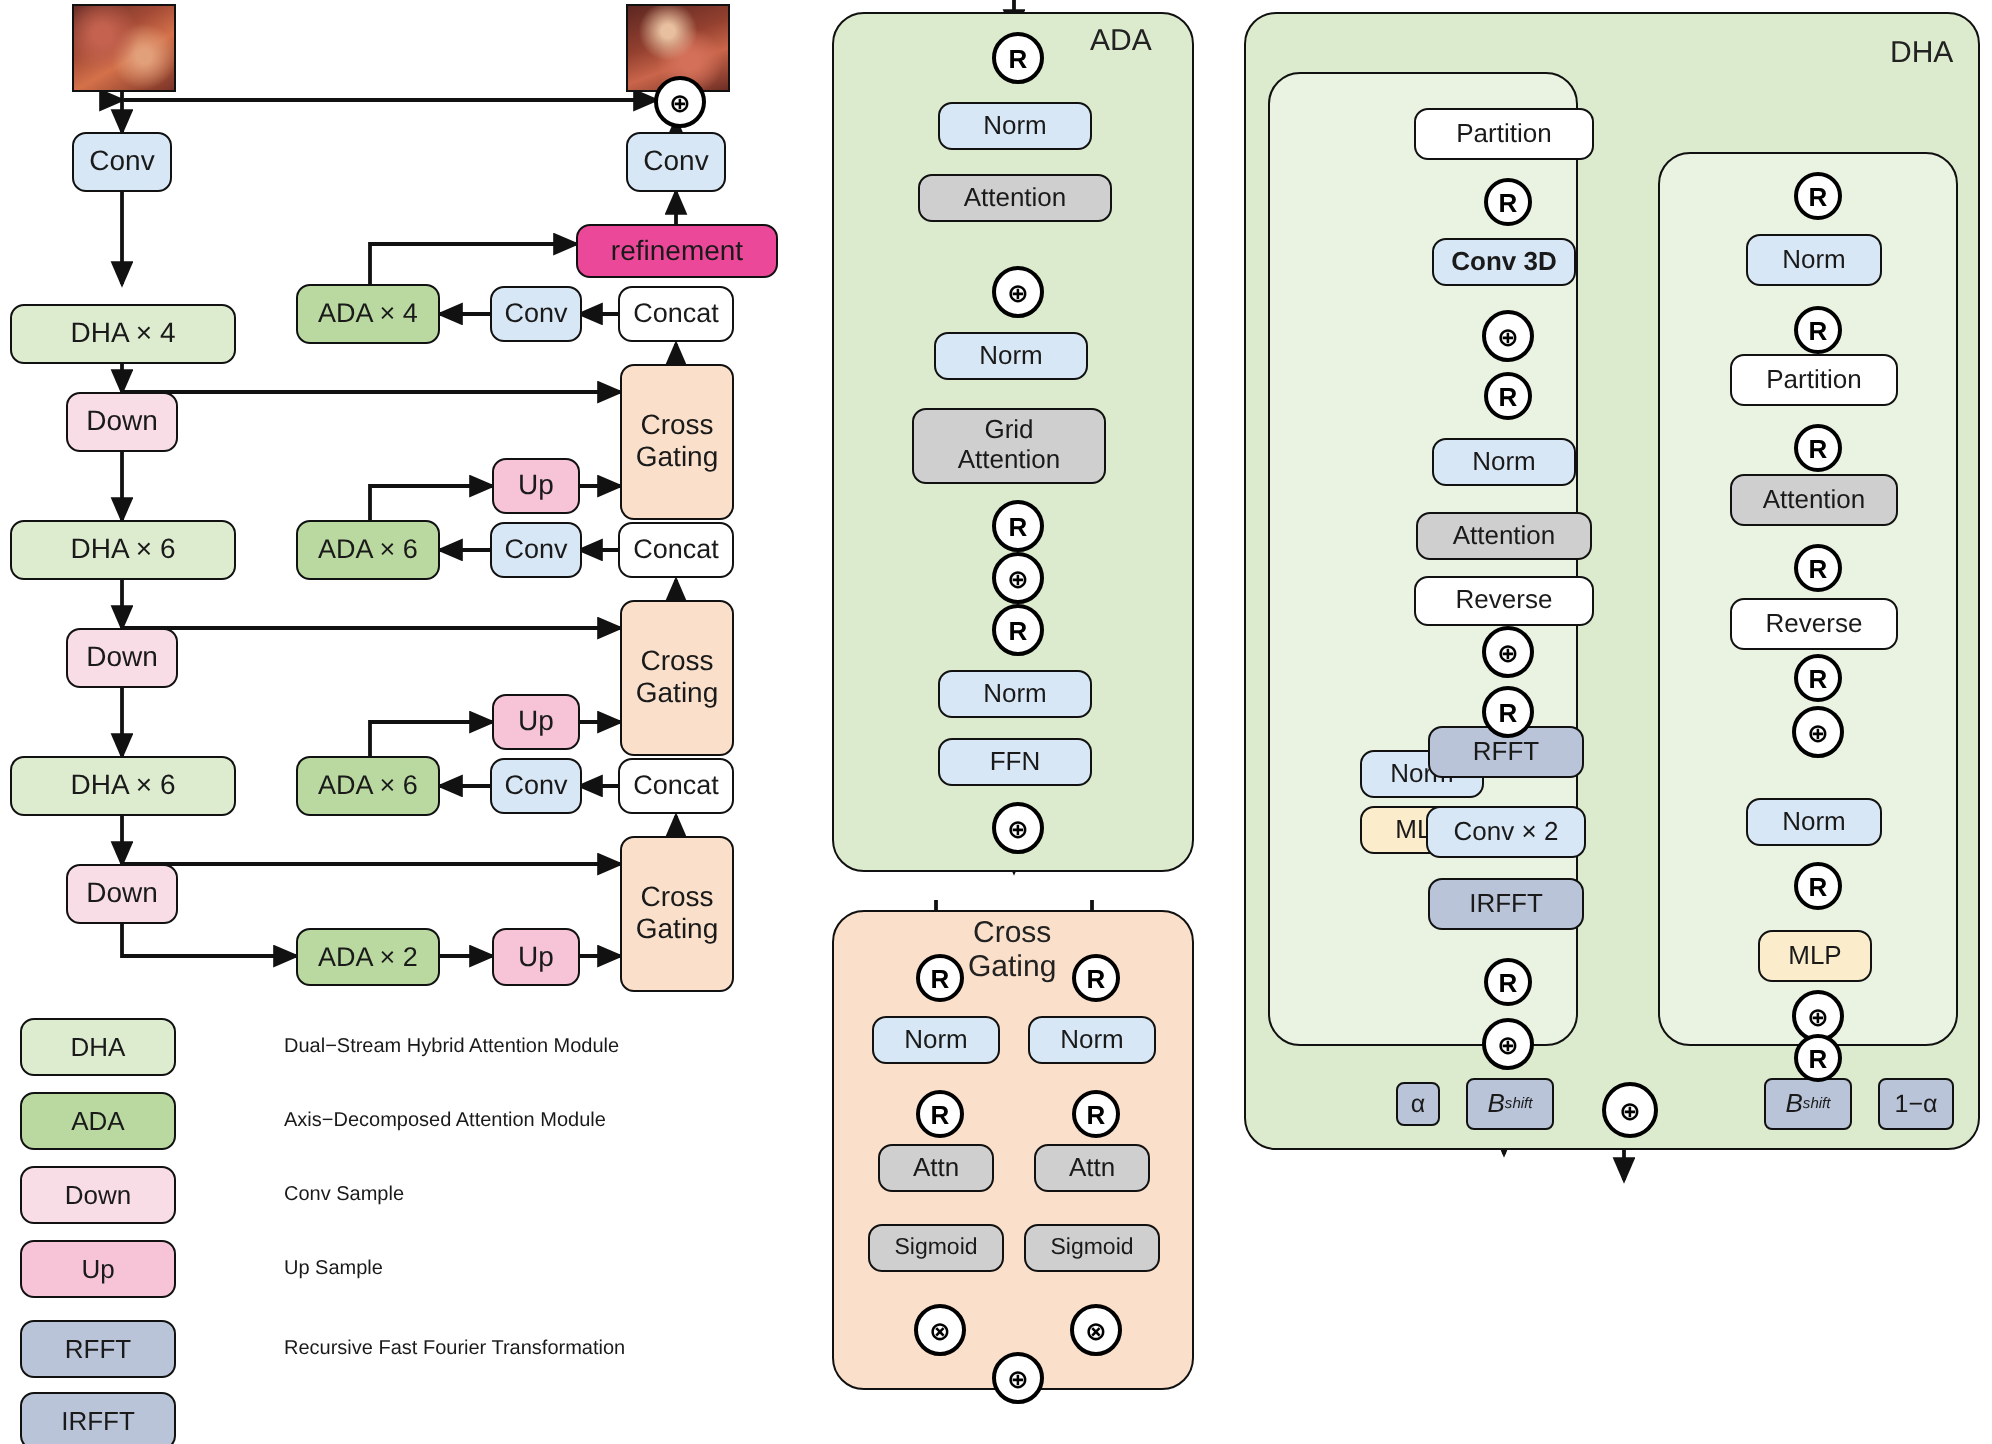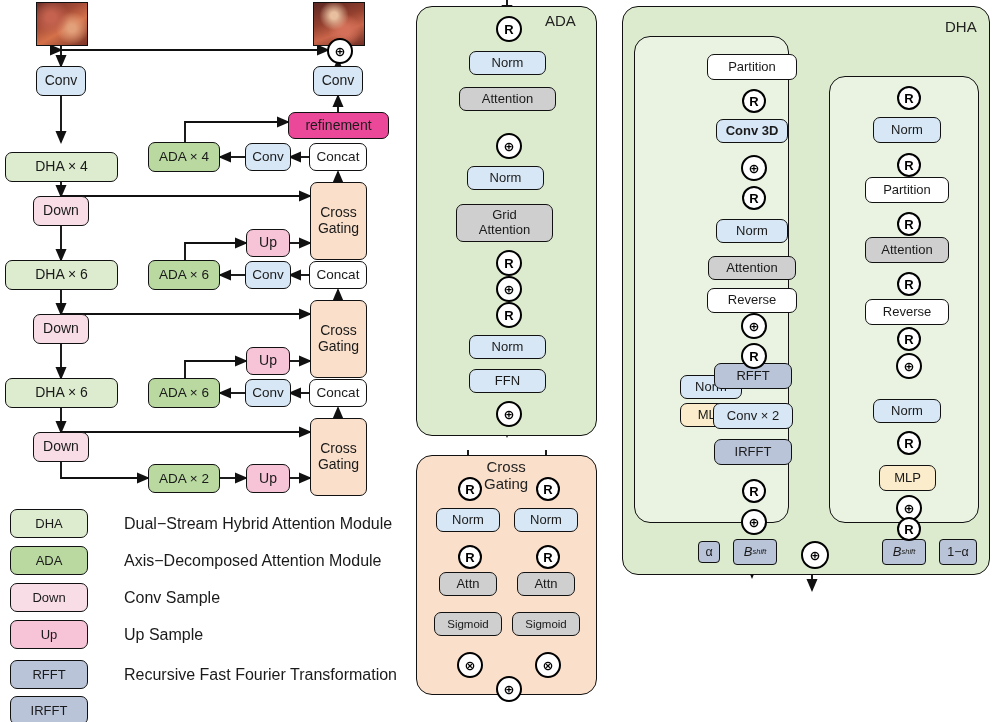--- a/index.html
+++ b/index.html
@@ -15,21 +15,21 @@
   .panel.inner{z-index:2;}
   .panel-title{position:absolute;z-index:4;font-size:15px;color:#222;}
   .op{position:absolute;z-index:5;border:2px solid #000;border-radius:50%;
       background:#fff;display:flex;align-items:center;justify-content:center;}
   .op span{font-size:13px;line-height:1;font-weight:600;color:#000;}
   .thumb{position:absolute;z-index:3;border:1.6px solid #111;overflow:hidden;}
   .legend-row{position:absolute;display:flex;align-items:center;z-index:3;}
   .legend-chip{box-sizing:border-box;width:78px;height:29px;border:1.8px solid #111;
        border-radius:7px;display:flex;align-items:center;justify-content:center;
        font-size:13px;}
-  .legend-text{margin-left:36px;font-size:16px;color:#1a1a1a;white-space:nowrap;}
+  .legend-text{margin-left:54px;font-size:10px;color:#1a1a1a;white-space:nowrap;}
   .sub{font-size:.58em;vertical-align:-0.22em;font-style:italic;}
   .ital{font-style:italic;}
 </style>
 </head>
 <body>
 
 <div id="root">
 
   <svg class="wires" viewBox="0 0 996 722">
     <defs>

